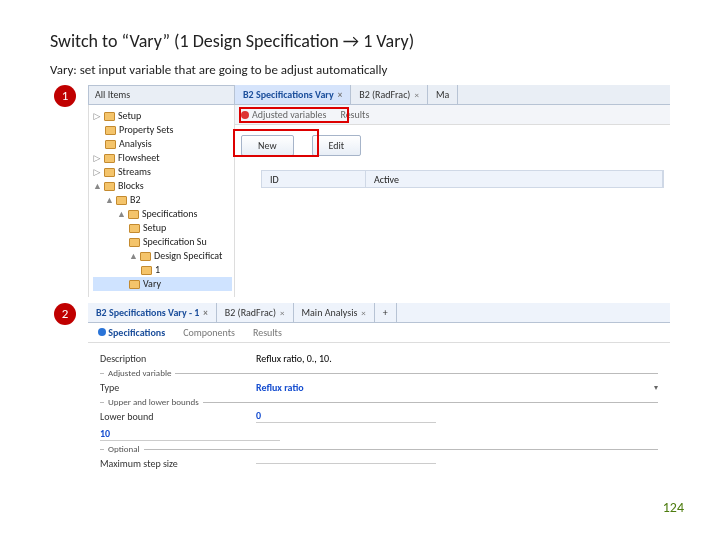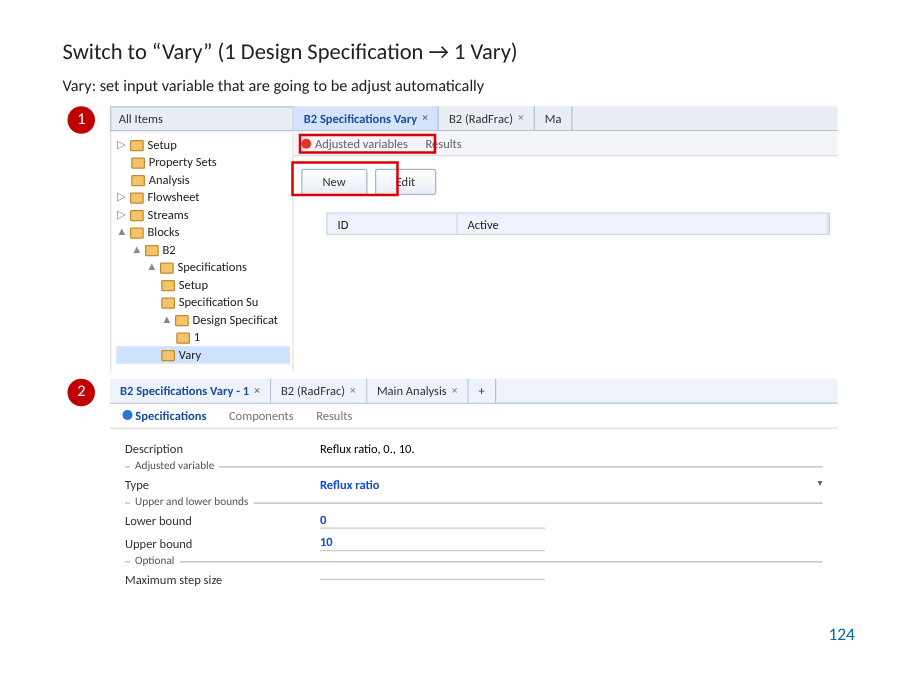--- a/index.html
+++ b/index.html
@@ -23,21 +23,21 @@
 
   .right-panel { flex:1; background:#fff; }
   .tabbar { display:flex; background:#e9eef5; border-bottom:1px solid #b7c3d4; height:20px; align-items:stretch; font-size:10px; }
   .tab { padding:2px 8px; border-right:1px solid #b7c3d4; display:flex; align-items:center; white-space:nowrap; color:#333; }
   .tab.active { background:#d6e4fb; font-weight:bold; color:#1b4e9b; }
   .tab .x { margin-left:4px; color:#777; font-size:9px; }
   .subtabs { display:flex; background:#f3f5f9; height:20px; align-items:center; font-size:10px; padding-left:6px; gap:14px; border-bottom:1px solid #ddd; }
   .subtab { color:#666; display:flex; align-items:center; gap:3px; }
   .dot-red { width:8px;height:8px;border-radius:50%;background:#d33;display:inline-block; }
   .redbox { position:absolute; border:2px solid #d00; pointer-events:none; }
-  .btnrow { display:flex; gap:6px; padding:10px 6px; }
+  .btnrow { display:flex; gap:18px; padding:10px 6px; }
   .btn { border:1px solid #a6b4c9; background:linear-gradient(#fff,#e8eef6); font-size:10px; padding:3px 16px; border-radius:2px; color:#333; }
   .gridhead { display:flex; background:#eef3fb; border:1px solid #cfd8e6; height:18px; align-items:center; font-size:10px; margin:4px 6px 0 26px; }
   .gh { border-right:1px solid #cfd8e6; padding:0 8px; height:100%; display:flex; align-items:center; }
 
   .shot2 { margin-top:6px; margin-left:4px; display:flex; }
   .shot2 .form { flex:1; background:#fff; font-size:10px; position:relative; }
   .form .tabbar2 { display:flex; background:#eef3fb; height:20px; align-items:stretch; border-bottom:1px solid #b7c3d4; }
   .form .tabbar2 .tab{ background:#eef3fb; }
   .form .subtabs2 { display:flex; height:20px; align-items:center; padding-left:10px; gap:18px; border-bottom:1px solid #ddd; font-size:10px; color:#777; }
   .sub-active { color:#1b4e9b; font-weight:bold; }
@@ -46,21 +46,21 @@
   .flabel { width:150px; color:#333; }
   .fval { color:#164ed0; font-weight:bold; flex:1; }
   .fval.blk { color:#000; font-weight:normal; }
   .fieldset { border-top:1px solid #bbb; margin-top:6px; padding-top:4px; position:relative; }
   .fieldset .legend { position:absolute; top:-7px; left:4px; background:#fff; padding:0 4px; font-size:9px; color:#555; }
   .combo { display:flex; align-items:center; }
   .combo .cv { color:#164ed0; font-weight:bold; }
   .combo .cd { margin-left:auto; color:#666; font-size:8px; }
   .inputline { border-bottom:1px solid #ccc; width:180px; display:inline-block; }
 
-  .pagenum { position:absolute; right:36px; bottom:24px; color:#0369a1; font-size:14px; }
+  .pagenum { position:absolute; right:36px; bottom:24px; color:#4d7c0f; font-size:14px; }
 
   .chk { width:8px;height:8px;border-radius:50%;background:#2a74d8;display:inline-block; }
 </style>
 </head>
 <body>
 
 <div class="slide">
   <div class="heading">Switch to “Vary” (1 Design Specification → 1 Vary)</div>
   <div class="subheading">Vary: set input variable that are going to be adjust automatically</div>
 
@@ -211,21 +211,20 @@
           </div>
         </div>
 
         <div class="fieldset">
           <span class="legend">Upper and lower bounds</span>
           <div class="frow">
             <div class="flabel">Lower bound</div>
             <span class="inputline"><span class="fval">0</span></span>
           </div>
           <div class="frow">
-            <div class="flabel">Upper bound</div>
             <span class="inputline"><span class="fval">10</span></span>
           </div>
         </div>
 
         <div class="fieldset">
           <span class="legend">Optional</span>
           <div class="frow">
             <div class="flabel">Maximum step size</div>
             <span class="inputline"></span>
           </div>

